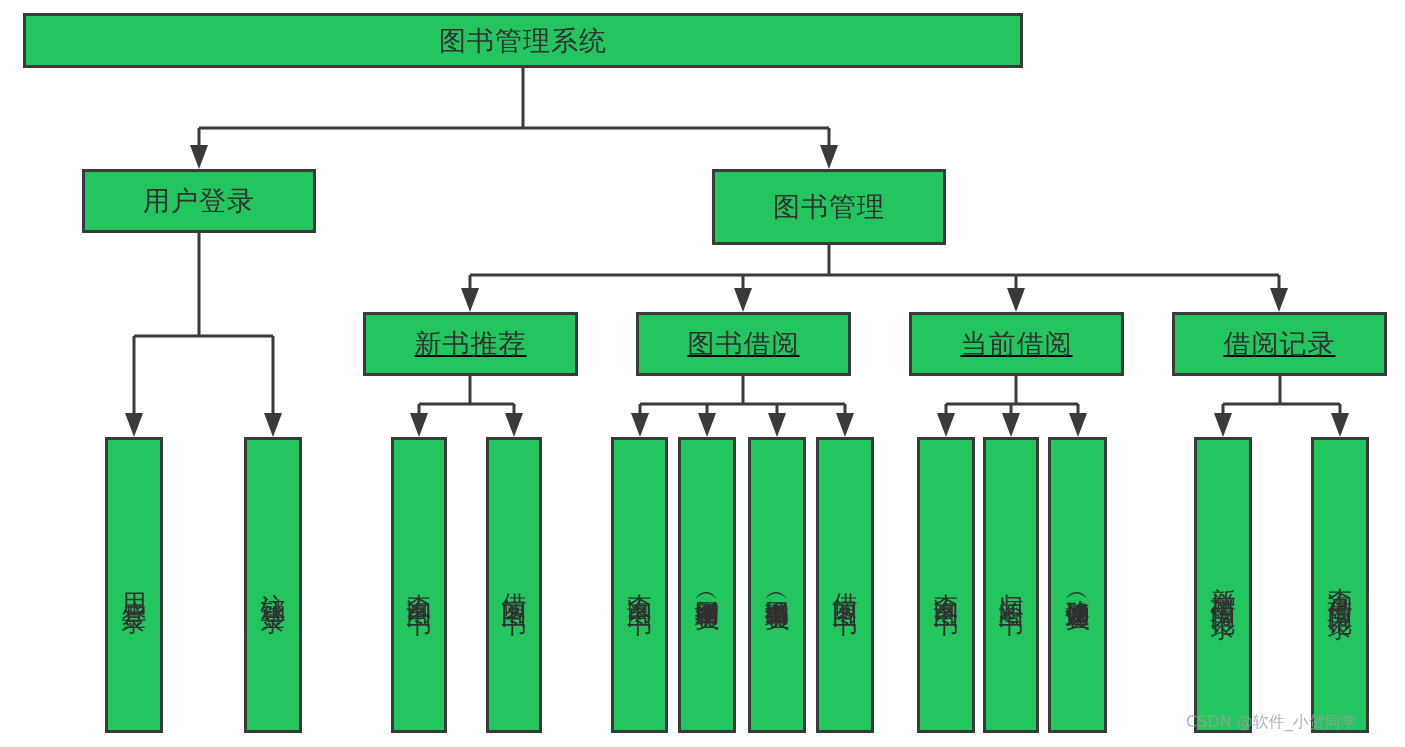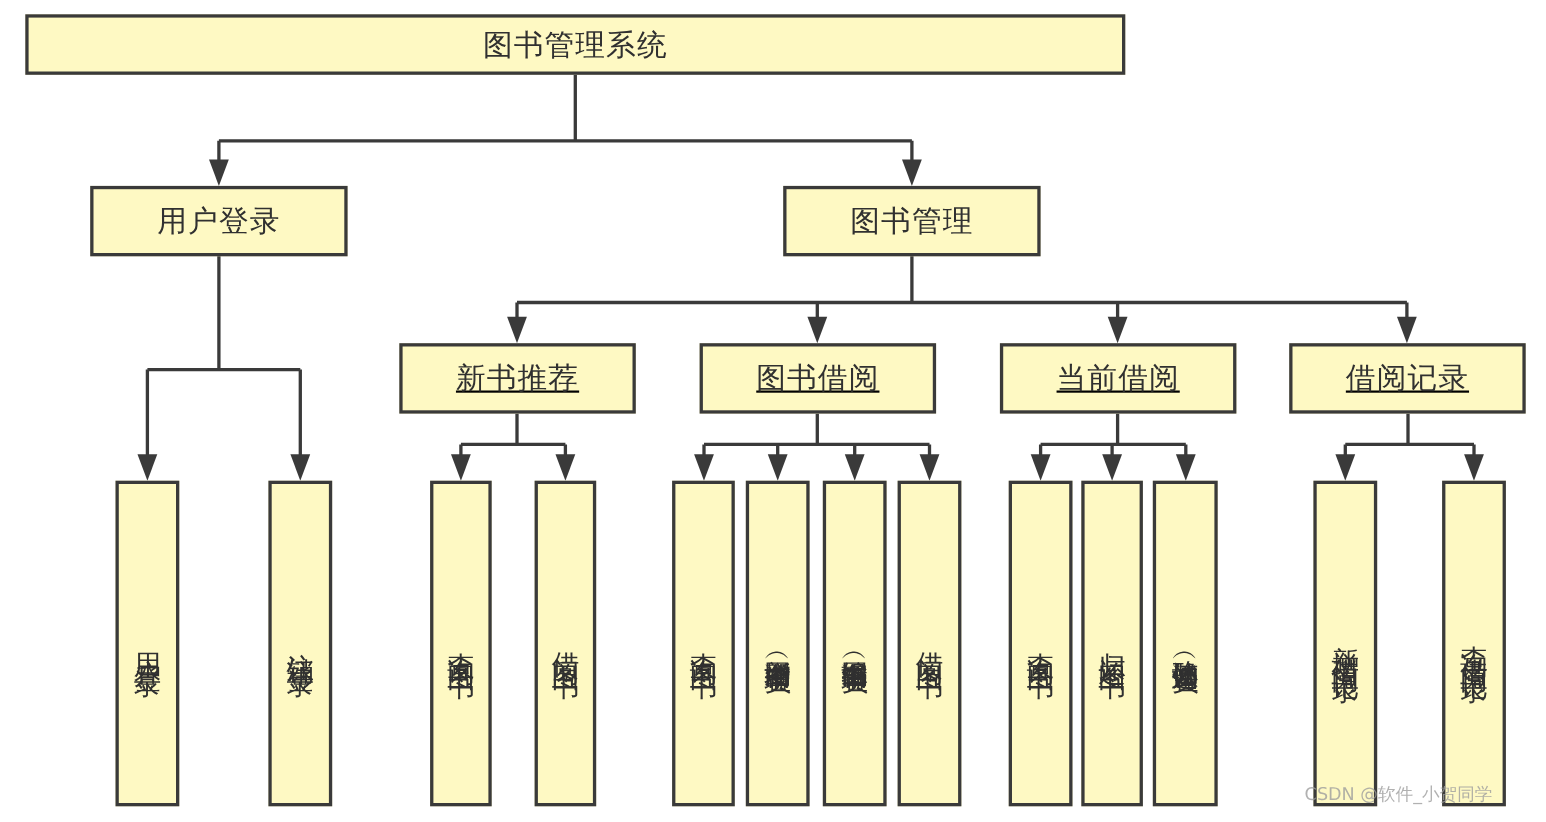--- a/index.html
+++ b/index.html
@@ -9,34 +9,34 @@
     height: 747px;
     background: #ffffff;
     font-family: "DejaVu Sans", sans-serif;
     overflow: hidden;
   }
   #wires { position: absolute; left: 0; top: 0; }
   .box {
     position: absolute;
     box-sizing: border-box;
     border: 3px solid #3a3a3a;
-    background: #fef9c3;
+    background: #22c55e;
     display: flex;
     align-items: center;
     justify-content: center;
   }
   .hlabel {
     font-size: 27px;
     color: #303030;
     letter-spacing: 1px;
     white-space: nowrap;
   }
   .root   { left: 23px;  top: 13px;  width: 1000px; height: 55px; }
   .lvl2a  { left: 82px;  top: 169px; width: 234px;  height: 64px; }
-  .lvl2b  { left: 712px; top: 169px; width: 234px;  height: 64px; }
+  .lvl2b  { left: 712px; top: 169px; width: 234px;  height: 76px; }
   .lvl3   { top: 312px; width: 215px; height: 64px; text-decoration: underline; }
   .m1 { left: 363px; }
   .m2 { left: 636px; }
   .m3 { left: 909px; }
   .m4 { left: 1172px; }
   .leaf { top: 437px; height: 296px; }
   .vlabel {
     writing-mode: vertical-rl;
     text-orientation: mixed;
     font-size: 25px;

